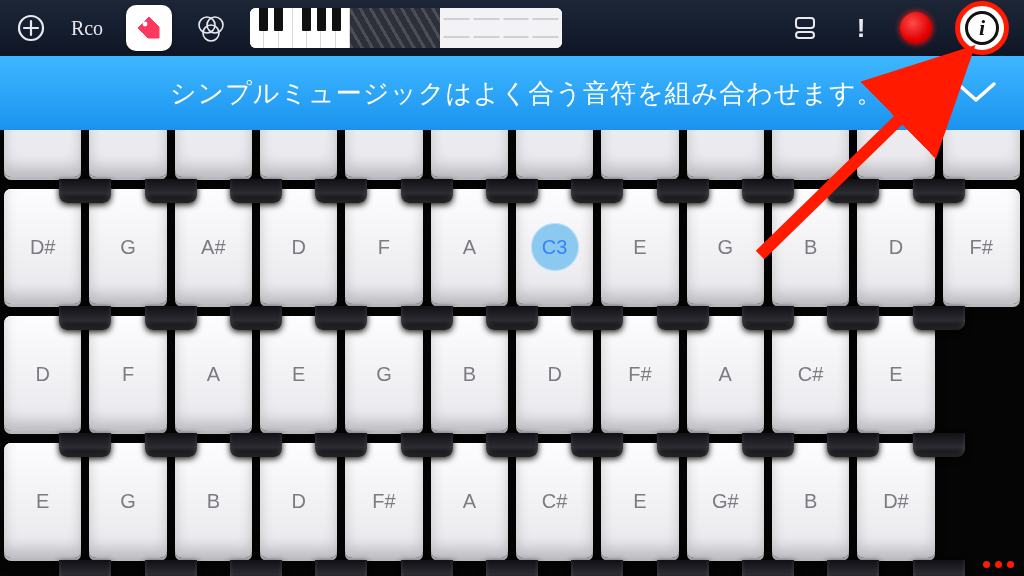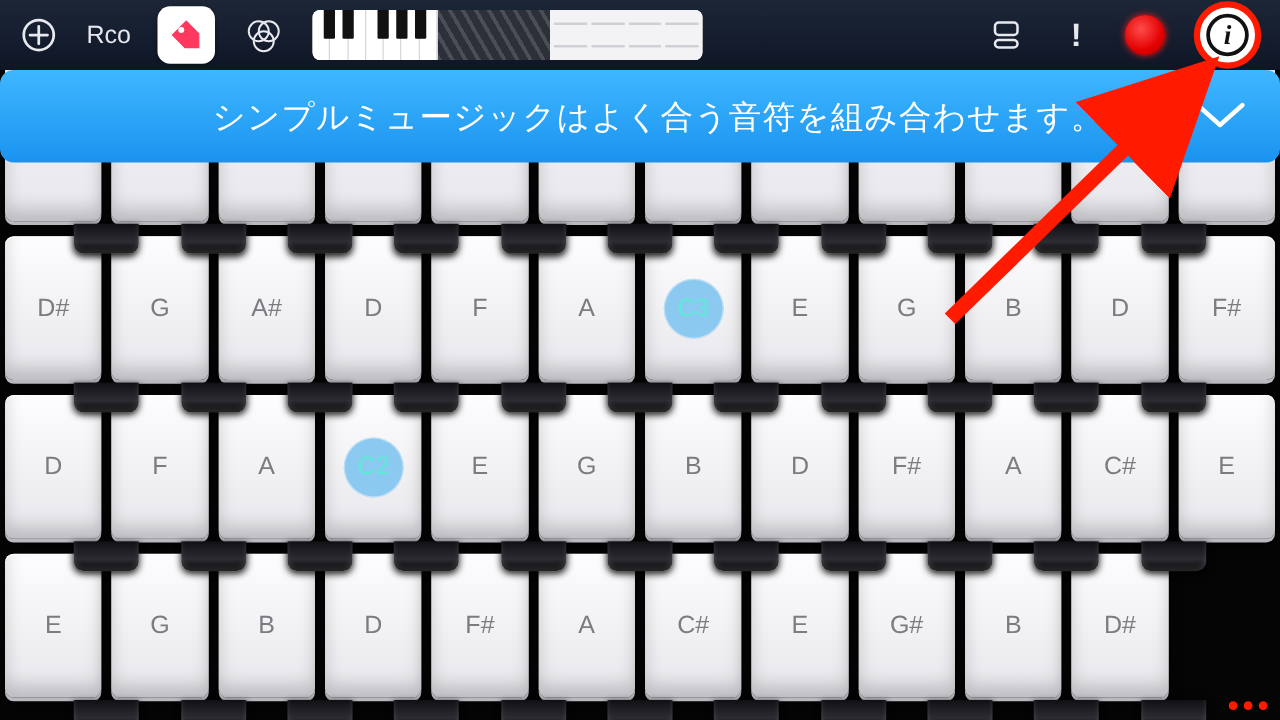--- a/index.html
+++ b/index.html
@@ -40,21 +40,21 @@
   
   .info-wrap{ position:relative; width:56px; height:56px; display:flex; align-items:center; justify-content:center;}
   .info-ring{ position:absolute; width:54px;height:54px;border-radius:50%; border:5px solid #ff1a00; background:#fff;}
   .info-ring-inner{position:absolute;width:34px;height:34px;border-radius:50%;border:3px solid #111;display:flex;align-items:center;justify-content:center;font-family:Georgia,serif;font-style:italic;font-weight:bold;color:#111;font-size:22px;}
 
   
   .banner{
     position:absolute; left:0; top:56px; width:1024px; height:74px;
     background: linear-gradient(#3fb7ff,#1a93f0);
     color:#fff; font-size:26px; letter-spacing:1px;
-    display:flex; align-items:center; padding-left:170px;border-radius:11px;
+    display:flex; align-items:center; padding-left:170px;
   }
   .banner-chevron{ position:absolute; right:26px; top:22px;}
 
   
   .grid{
     position:absolute; left:0; top:56px; width:1024px; height:520px;
     background:#050505;
   }
   .row{ position:absolute; left:0; width:1024px; display:flex; }
   .cell{ position:relative; flex:0 0 85.333px; height:100%; }
@@ -72,21 +72,21 @@
     position:absolute; left:0; right:0; top:50%; transform:translateY(-50%);
     text-align:center; font-size:20px; color:#7b7b82; font-weight:500;
     pointer-events:none;
   }
   .faded .klabel{ color:#d9d9de; }
   .hl{
     position:absolute; width:48px;height:48px;border-radius:50%;
     background:#8cc9f0; left:50%; top:50%; transform:translate(-50%,-50%);
     box-shadow:inset 0 0 0 1px rgba(255,255,255,.4);
   }
-  .hl + .klabel{ color:#5eead4; }
+  .hl + .klabel{ color:#3b82f6; }
 
   .black-gap{
     position:absolute; top:0; height:24px; width:52px;
     background:linear-gradient(#101014,#2c2c33 60%,#000);
     border-radius:0 0 8px 8px;
     box-shadow:0 2px 6px rgba(0,0,0,.9), inset 0 -3px 4px rgba(255,255,255,.15);
     transform:translateX(-50%);
   }
 
   
@@ -217,25 +217,20 @@
         <div class="key"></div>
         <div class="klabel">D</div>
       </div>
       <div class="cell">
         <div class="key"></div>
         <div class="klabel">F</div>
       </div>
       <div class="cell">
         <div class="key"></div>
         <div class="klabel">A</div>
-      </div>
-      <div class="cell">
-        <div class="key"></div>
-        <div class="hl"></div>
-        <div class="klabel">C2</div>
       </div>
       <div class="cell">
         <div class="key"></div>
         <div class="klabel">E</div>
       </div>
       <div class="cell">
         <div class="key"></div>
         <div class="klabel">G</div>
       </div>
       <div class="cell">
@@ -355,21 +350,21 @@
 
 <div class="toolbar">
 
   <div class="tb-item tb-icon">
     <svg width="30" height="30" viewBox="0 0 30 30">
         <circle cx="15" cy="15" r="12" fill="none" stroke="#e8e8ef" stroke-width="2.2"></circle>
         <path d="M15 8v14M8 15h14" stroke="#e8e8ef" stroke-width="2.2" stroke-linecap="round"></path>
       </svg>
   </div>
 
-  <div class="tb-item tb-icon" style="font-family:Liberation Sans, sans-serif;font-size:20px;">
+  <div class="tb-item tb-icon" style="font-family:Liberation Serif, serif;font-size:20px;">
     <span>Rco</span>
   </div>
 
   <div class="tb-item">
     <div class="tag-btn">
       <svg width="26" height="26" viewBox="0 0 26 26">
         <path d="M13 2 L23 12 V23 H12 L2 13 Z" fill="#ff3860" stroke="#ff3860"></path>
         <circle cx="9" cy="9" r="2.4" fill="#fff"></circle>
       </svg>
     </div>

